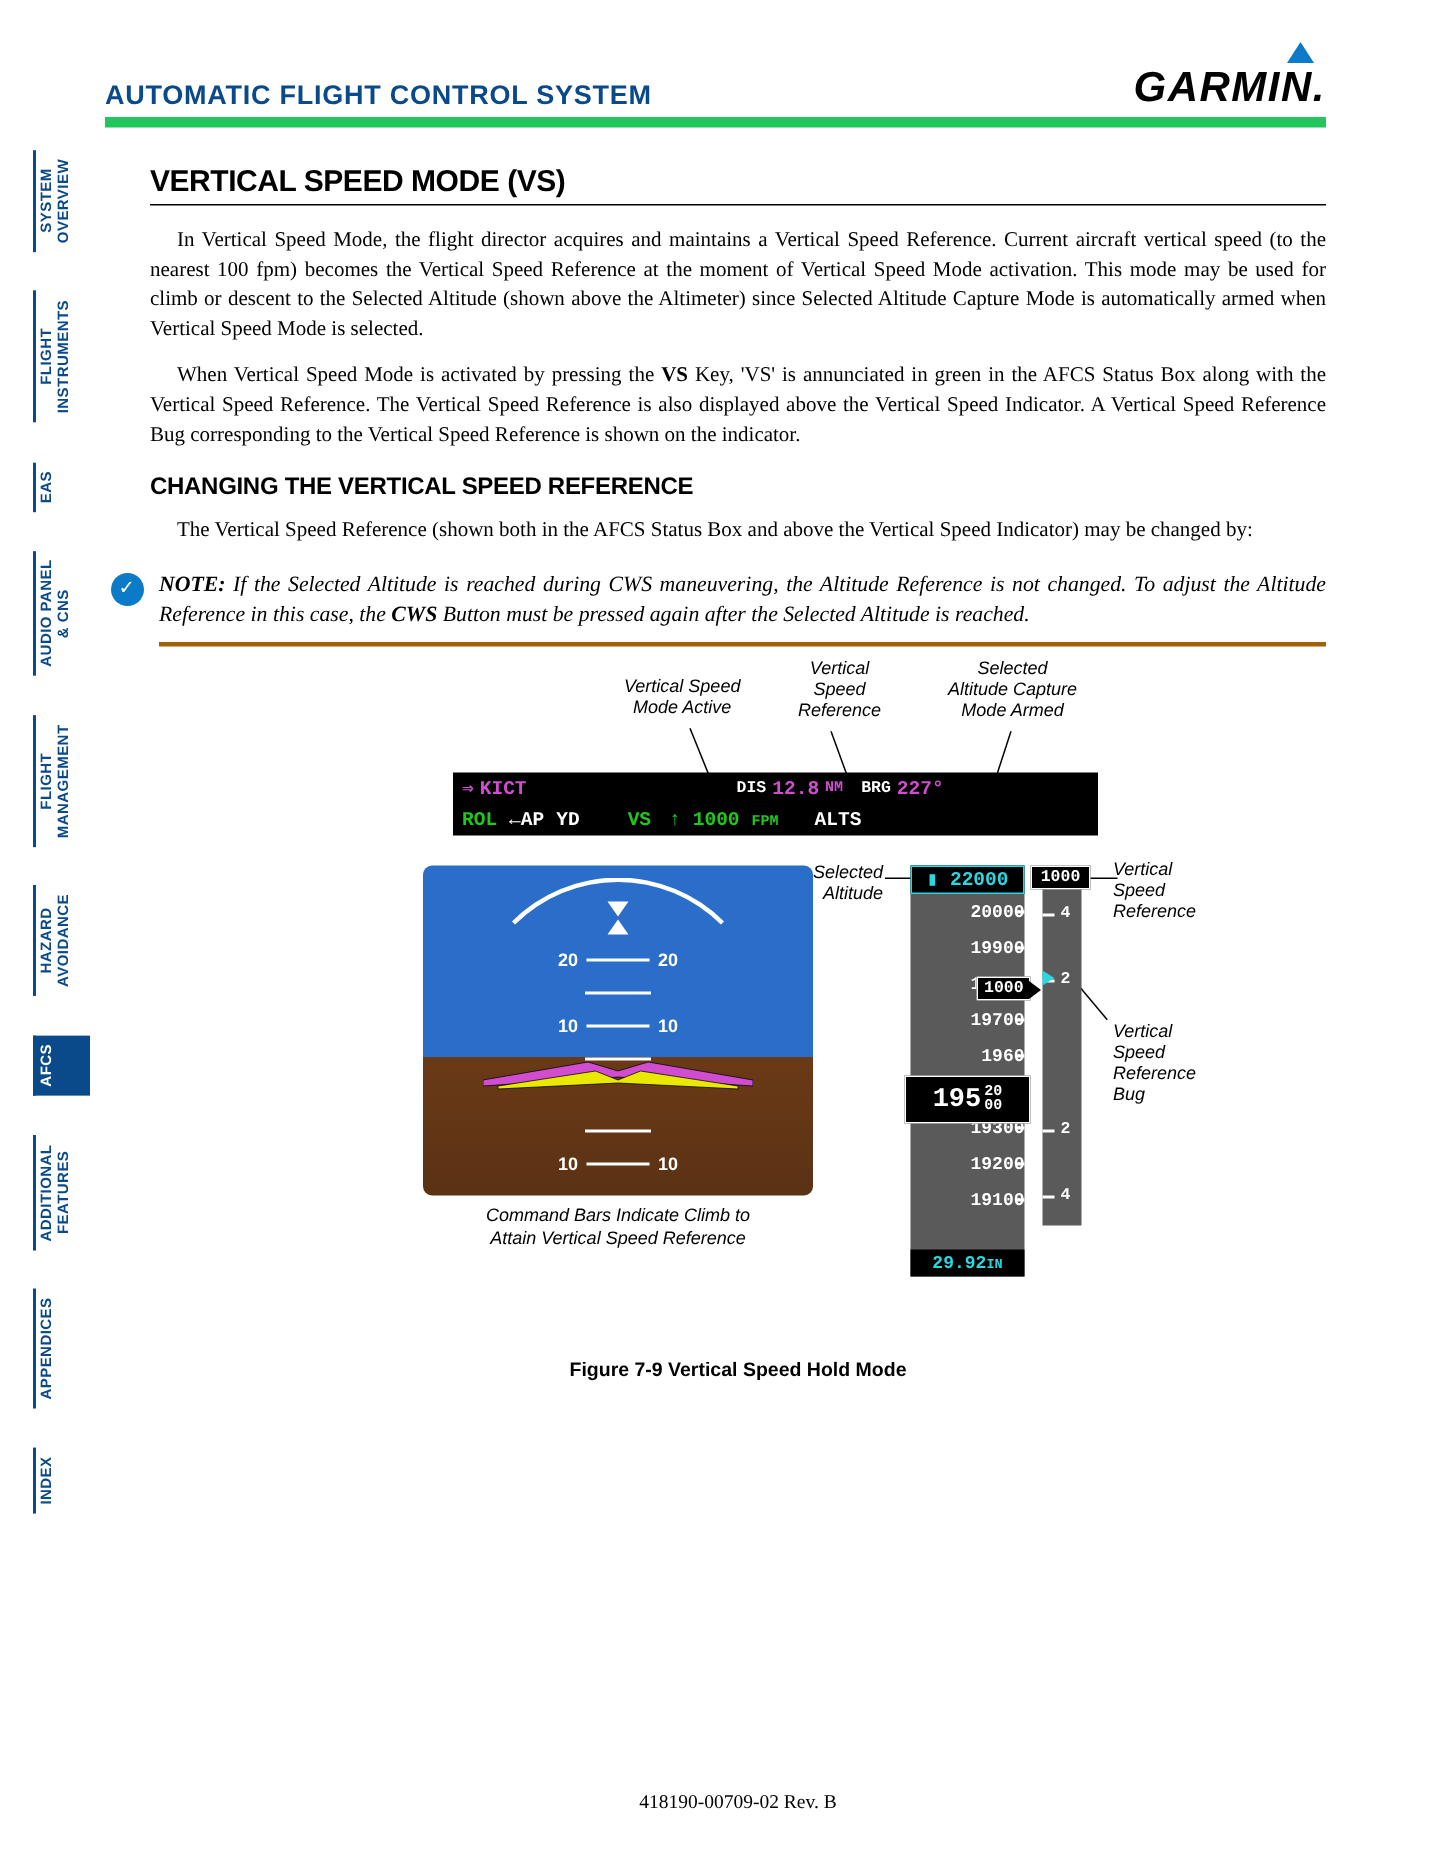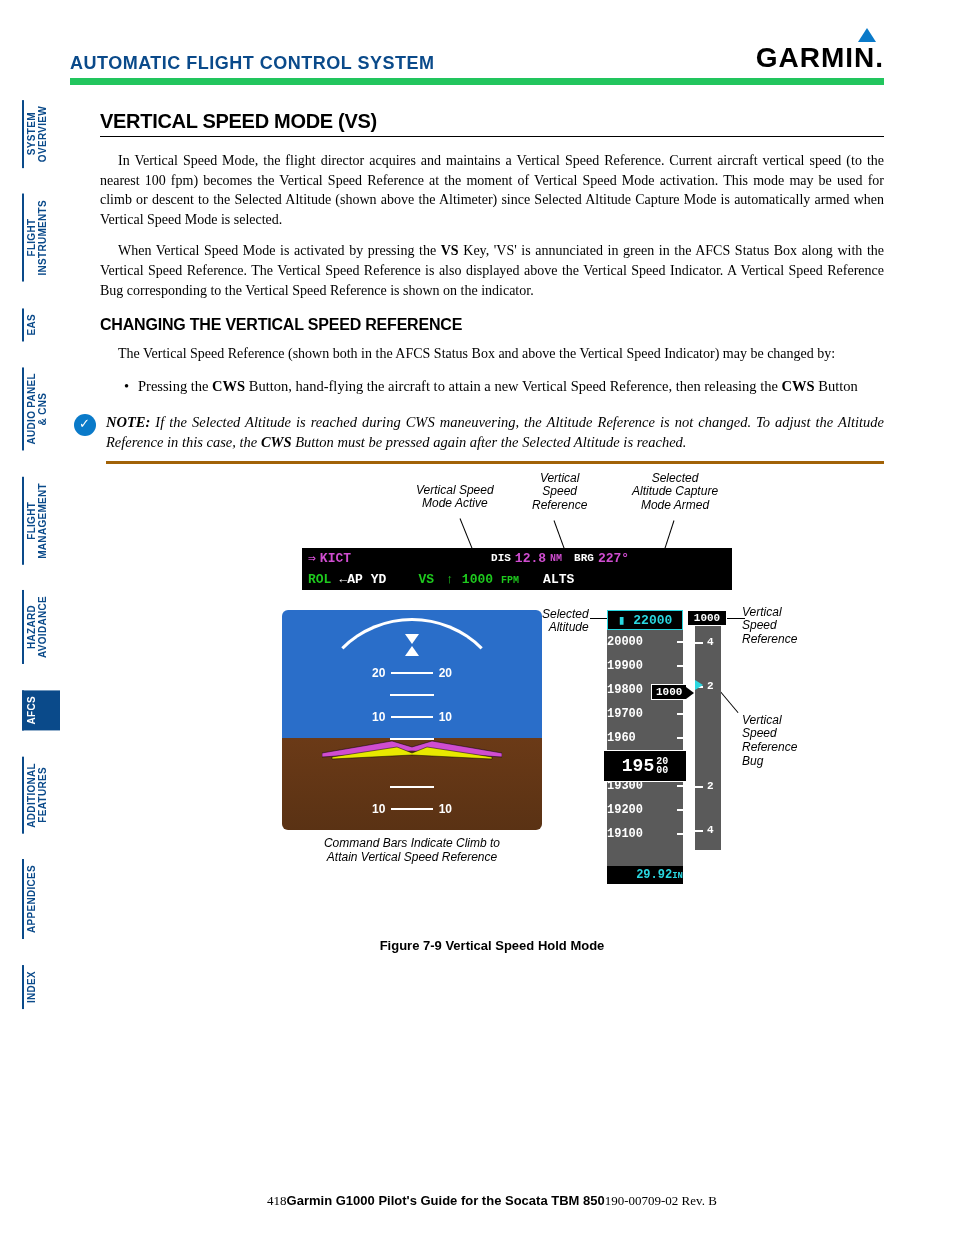--- a/index.html
+++ b/index.html
@@ -30,20 +30,21 @@
     color: #0a4a8a;
     font-stretch: condensed;
   }
   .logo {
     font-family: Arial, Helvetica, sans-serif;
     font-weight: 900;
     font-size: 28px;
     letter-spacing: 1px;
     color: #000;
     position: relative;
+    font-style: italic;
   }
   .logo-dot { font-size: 28px; }
   .logo-tri {
     position: absolute;
     top: -14px;
     right: 8px;
     width: 0; height: 0;
     border-left: 9px solid transparent;
     border-right: 9px solid transparent;
     border-bottom: 14px solid #0a7ac9;
@@ -311,36 +312,36 @@
     color:#fff;
     font-family:'Courier New',monospace;
     font-size:12px; font-weight:bold;
   }
   .alt-sel{
     background:#000; color:#2ad7e0;
     font-size:13px; text-align:center;
     border:1px solid #2ad7e0;
     padding:1px 0;
   }
-  .alt-row{ text-align:left; height:24px; line-height:24px; position:relative;}
+  .alt-row{ text-align:right; height:24px; line-height:24px; position:relative;}
   .alt-row .tick{position:absolute;right:0;top:11px;width:6px;height:2px;background:#fff;}
   .alt-box{
     position:absolute; left:-4px; top:140px;
     background:#000; color:#fff;
     width:84px; height:32px;
     border:1px solid #fff;
     display:flex; align-items:center; justify-content:center;
     font-size:15px;
   }
   .alt-box .big{font-size:18px;}
   .alt-box .drum{display:inline-flex;flex-direction:column;font-size:10px;line-height:9px;margin-left:2px;}
   .alt-baro{
     position:absolute; bottom:0; left:0; right:0;
     background:#000; color:#2ad7e0;
-    text-align:right; font-size:12px;
+    text-align:center; font-size:12px;
     padding:2px 0;
   }
 
   .vsi{
     position:absolute;
     left:475px; top:132px;
     width:40px; height:250px;
   }
   .vsi-ref{
     background:#000; color:#fff;
@@ -413,23 +414,20 @@
 
   <p class="para">
     <span>When Vertical Speed Mode is activated by pressing the </span><b>VS</b><span> Key, 'VS' is annunciated in green in the AFCS Status Box along with the Vertical Speed Reference.  The Vertical Speed Reference is also displayed above the Vertical Speed Indicator.  A Vertical Speed Reference Bug corresponding to the Vertical Speed Reference is shown on the indicator.</span>
   </p>
 
   <div class="h3">CHANGING THE VERTICAL SPEED REFERENCE</div>
 
   <p class="para">The Vertical Speed Reference (shown both in the AFCS Status Box and above the Vertical Speed Indicator) may be changed by:</p>
 
   <div class="bullet-list">
-    <div class="bullet-item">
-      <span>Pressing the </span><b>CWS</b><span> Button, hand-flying the aircraft to attain a new Vertical Speed Reference, then releasing the </span><b>CWS</b><span> Button</span>
-    </div>
   </div>
 
   <div class="note-box">
     <div class="note-icon"></div>
     <div class="note-text">
       <span class="note-label">NOTE:</span><span> If the Selected Altitude is reached during CWS maneuvering, the Altitude Reference is not changed. To adjust the Altitude Reference in this case, the </span><b><i>CWS</i></b><span> Button must be pressed again after the Selected Altitude is reached.</span>
     </div>
   </div>
 
   <div class="figure">
@@ -557,15 +555,14 @@
         </div>
       </div>
 
     </div>
     <div class="fig-caption">Figure 7-9  Vertical Speed Hold Mode</div>
   </div>
 </div>
 
 <div class="footer">
   <span>418</span>
-  <span class="footer-center">Garmin G1000 Pilot's Guide for the Socata TBM 850</span>
   <span>190-00709-02  Rev. B</span>
 </div>
 
 </body></html>

